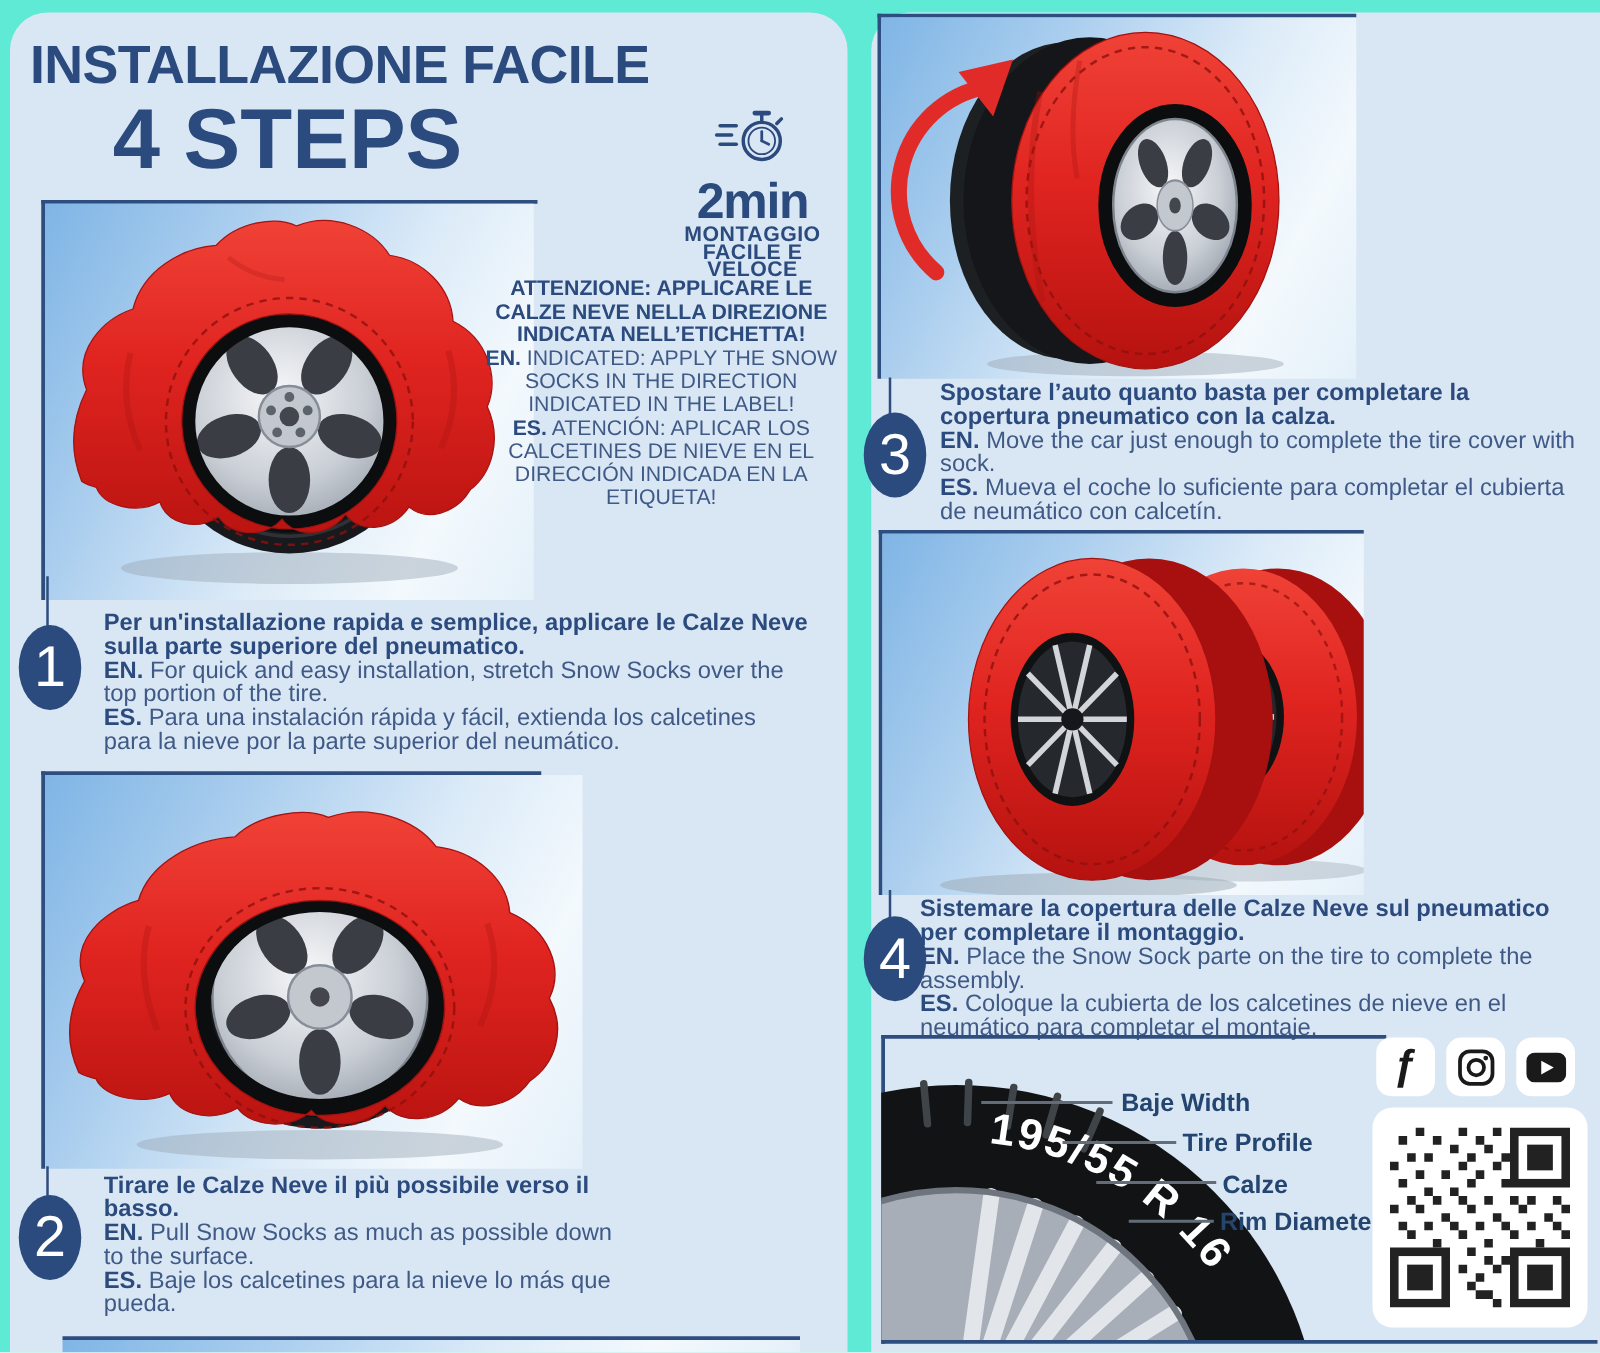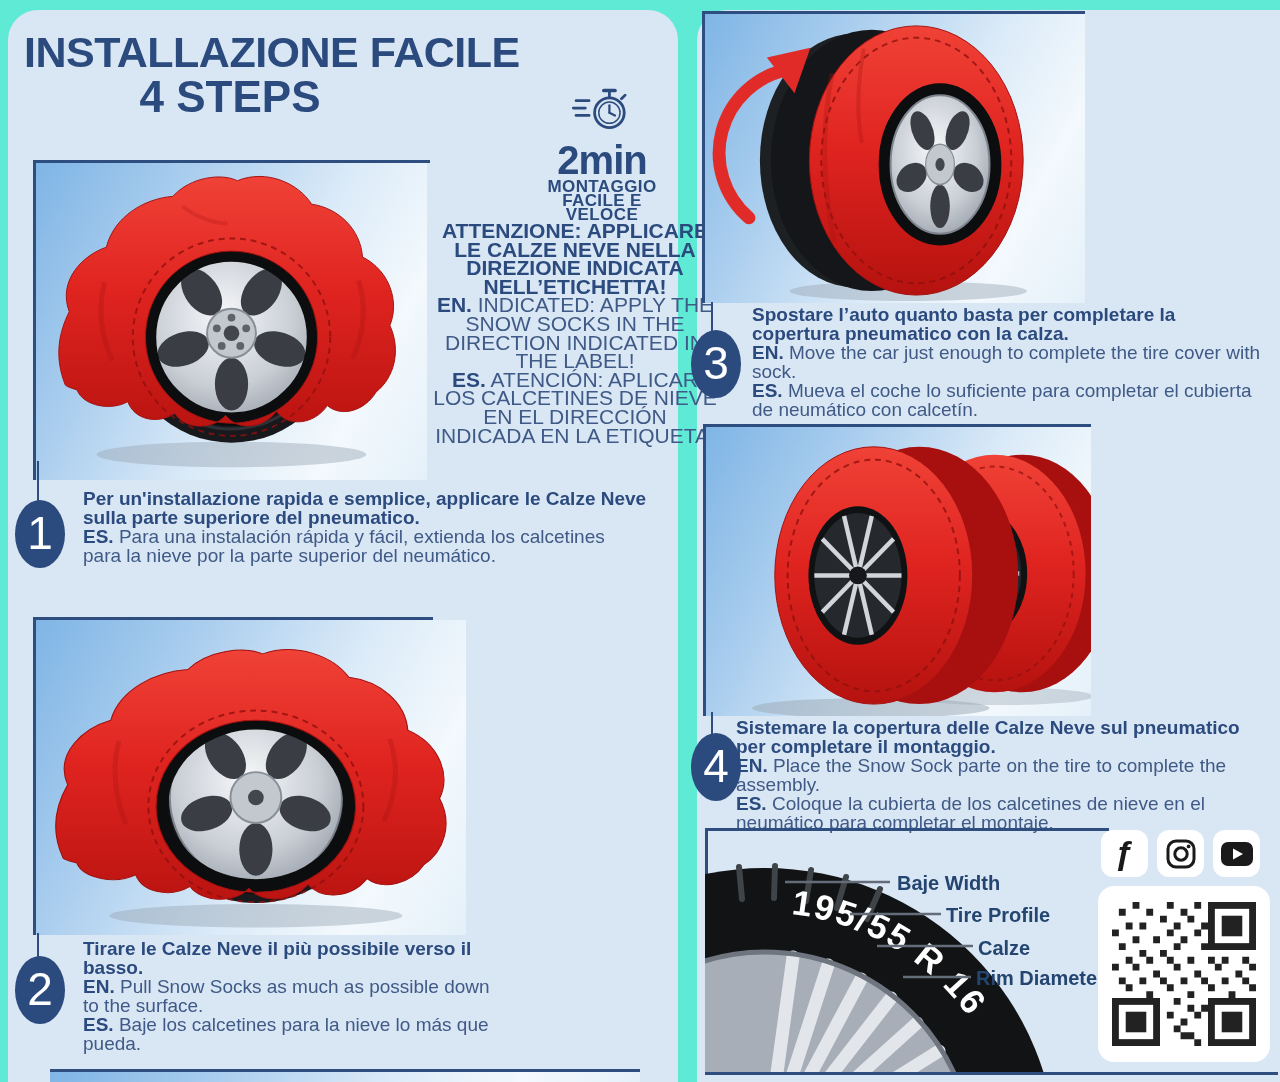--- a/index.html
+++ b/index.html
@@ -7,26 +7,26 @@
         font-family:"Liberation Sans",sans-serif;background:#5eead4;}
   .abs{position:absolute;}
   .col{position:absolute;background:#d9e6f4;}
   .col-left{left:8px;top:10px;width:670px;height:1072px;border-radius:30px 30px 0 0;}
   .col-right{left:697px;top:10px;width:583px;height:1072px;border-radius:30px 0 0 0;}
   .navy-line{position:absolute;background:#2f4e80;}
   .photo{position:absolute;background:linear-gradient(118deg,#7fb5e5 0%,#a9cdee 28%,#dcebf8 58%,#f3f9fd 80%,#e4f0f9 100%);}
   .title{position:absolute;left:24px;top:28px;font-size:43px;font-weight:bold;
          letter-spacing:-.5px;color:#2b4a7d;}
   .subtitle{position:absolute;left:33px;top:72px;width:394px;text-align:center;
-            font-size:44px;font-weight:bold;letter-spacing:0px;color:#2b4a7d;}
+            font-size:68px;font-weight:bold;letter-spacing:0px;color:#2b4a7d;}
   .timer{position:absolute;left:534px;top:84px;width:136px;text-align:center;color:#2b4a7d;}
   .timer-value{font-size:40px;font-weight:bold;letter-spacing:-1px;line-height:40px;margin-top:2px;}
   .timer-sub{font-size:17px;font-weight:bold;letter-spacing:.4px;line-height:14px;}
   .attention{position:absolute;left:386px;top:222px;width:286px;text-align:center;
-             font-size:21px;line-height:18.6px;color:#3f5a86;margin-left:46px;}
+             font-size:17px;line-height:18.6px;color:#3f5a86;}
   .att-it{font-weight:bold;color:#2b4a7d;}
   .lbl{font-weight:bold;color:#2b4a7d;}
   .badge{position:absolute;width:50px;height:68px;border-radius:50%;background:#2b4a7d;
          color:#ffffff;font-size:46px;font-weight:400;text-align:center;line-height:66px;}
   .step-text{position:absolute;font-size:19px;line-height:19px;color:#3f5a86;}
   .step-it{font-weight:bold;color:#2b4a7d;}
   .diag-label{position:absolute;font-size:20px;font-weight:bold;color:#23456f;white-space:nowrap;}
   .social{position:absolute;left:1101px;top:830px;display:flex;gap:9px;}
   .social-btn{width:47px;height:47px;background:#ffffff;border-radius:12px;
               display:flex;align-items:center;justify-content:center;}
@@ -116,20 +116,21 @@
     <div><span class="lbl">EN.</span> <span>INDICATED: APPLY THE SNOW SOCKS IN THE DIRECTION INDICATED IN THE LABEL!</span></div>
     <div><span class="lbl">ES.</span> <span>ATENCIÓN: APLICAR LOS CALCETINES DE NIEVE EN EL DIRECCIÓN INDICADA EN LA ETIQUETA!</span></div>
   </div>
 
   <div class="navy-line" style="left:37px;top:461px;width:2px;height:40px;"></div>
   <div class="badge" style="left:15px;top:500px;">
     <span>1</span>
   </div>
   <div class="step-text" style="left:83px;top:489px;width:565px;">
     <div class="step-it">Per un'installazione rapida e semplice, applicare le Calze Neve sulla parte superiore del pneumatico.</div>
+    <div><span class="lbl">EN.</span> <span>For quick and easy installation, stretch Snow Socks over the top portion of the tire.</span></div>
     <div><span class="lbl">ES.</span> <span>Para una instalación rápida y fácil, extienda los calcetines para la nieve por la parte superior del neumático.</span></div>
   </div>
 
   <div class="navy-line" style="left:33px;top:617px;width:400px;height:3px;"></div>
   <div class="navy-line" style="left:33px;top:617px;width:3px;height:318px;"></div>
   <div class="photo" style="left:36px;top:620px;width:430px;height:315px;">
     <svg width="430" height="315" viewBox="0 0 440 315">
       <ellipse cx="225" cy="299" rx="150" ry="12" fill="#9aa7b4" opacity="0.45"></ellipse>
       <circle cx="225" cy="168" r="118" fill="#17191c"></circle>
       <circle cx="225" cy="168" r="102" fill="none" stroke="#2e3236" stroke-width="3"></circle>

